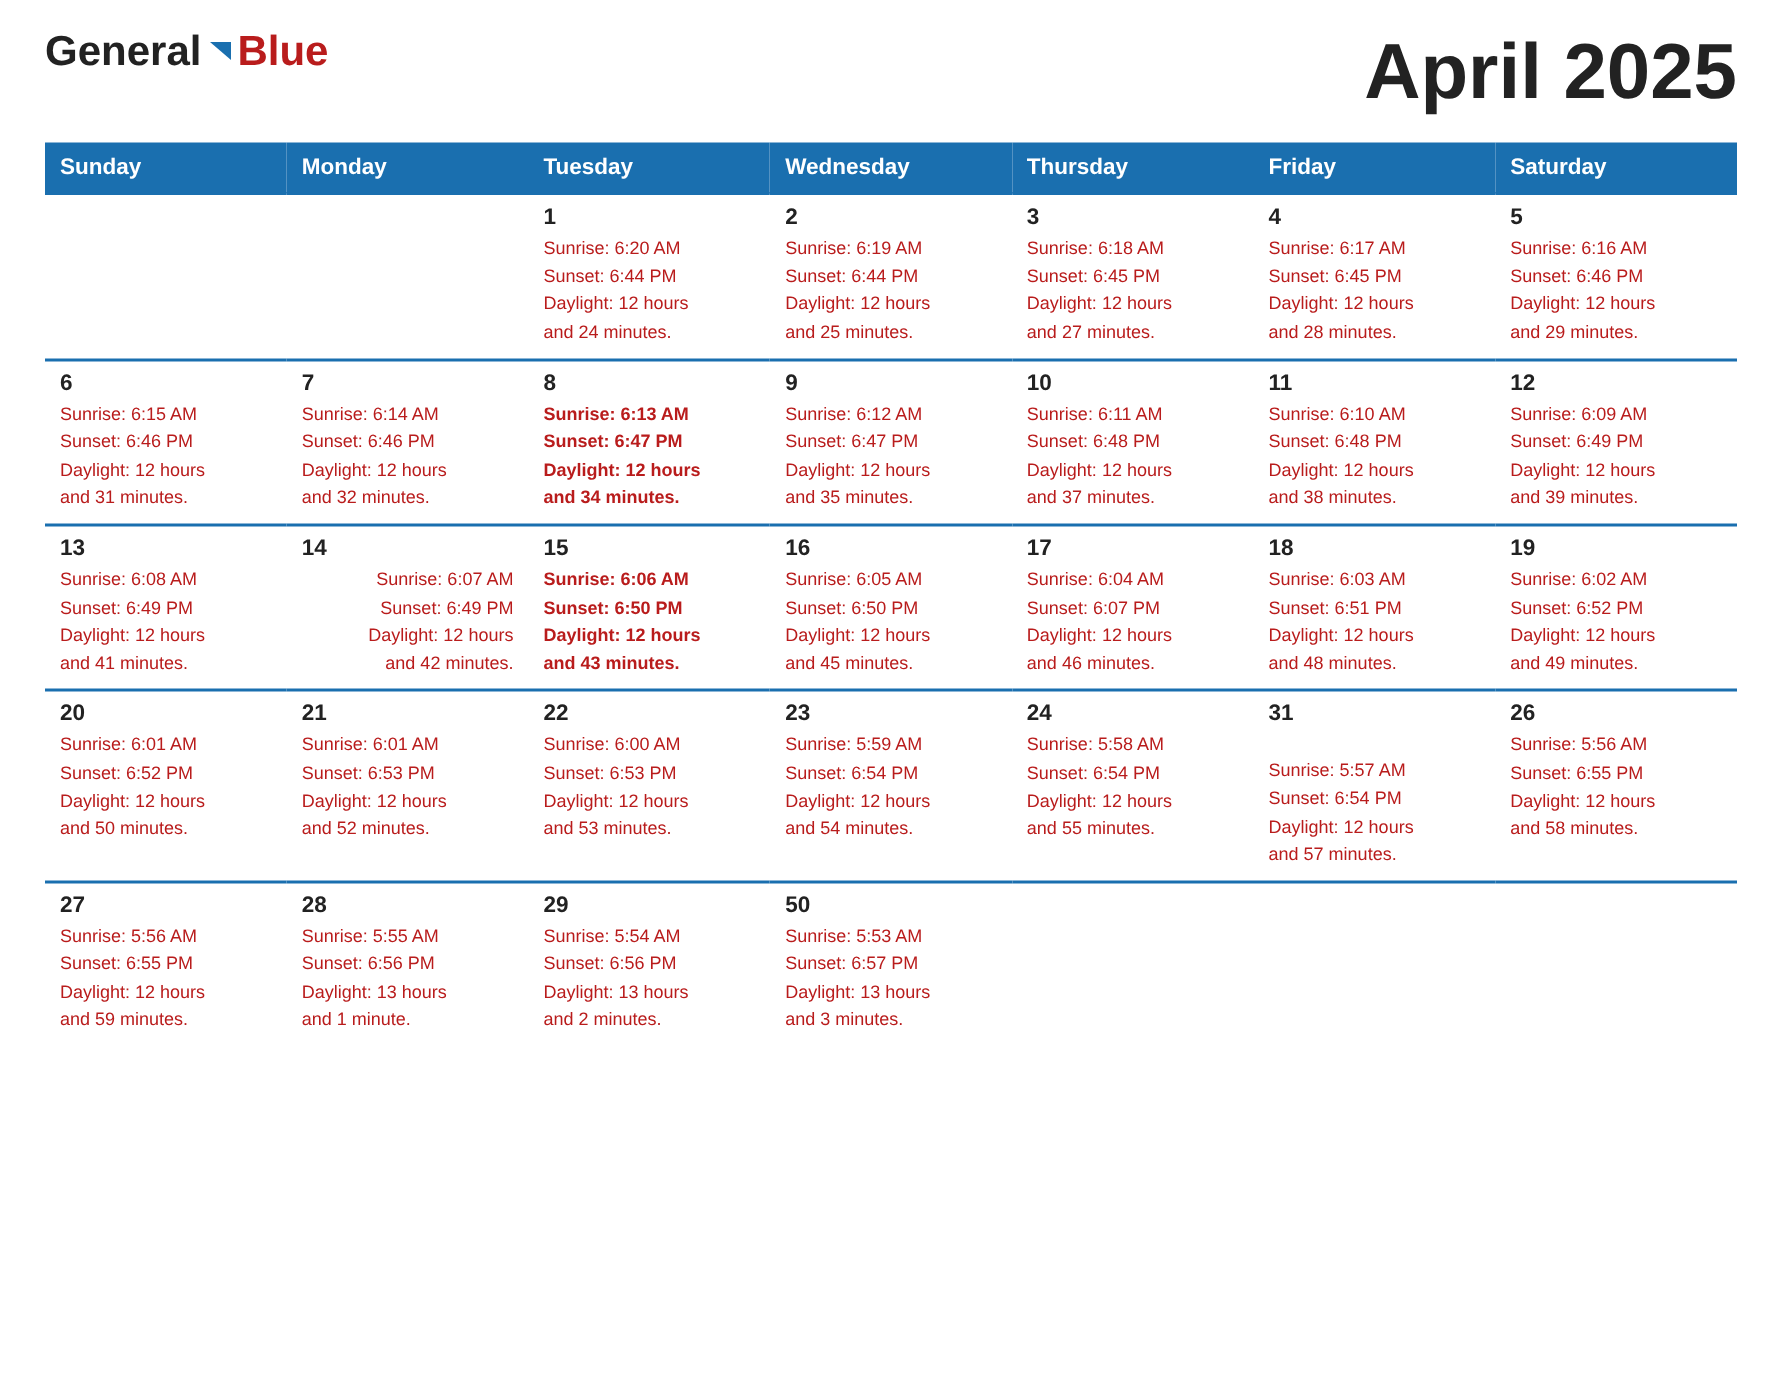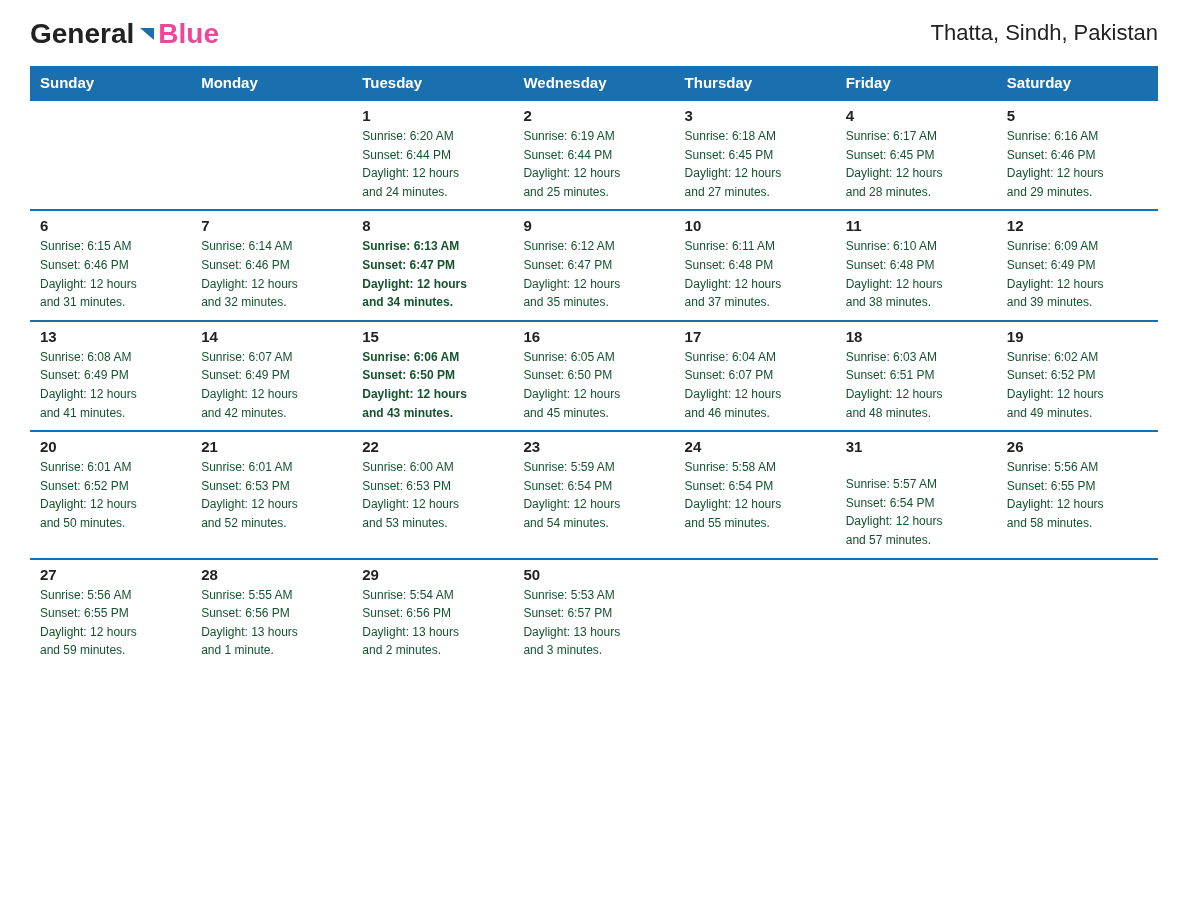--- a/index.html
+++ b/index.html
@@ -24,21 +24,21 @@
     }
     .logo-general {
       font-size: 28px;
       font-weight: bold;
       color: #222;
       line-height: 1;
     }
     .logo-blue {
       font-size: 28px;
       font-weight: bold;
-      color: #ec4899;
+      color: #b91c1c;
       line-height: 1;
     }
     .logo-top-row {
       display: flex;
       align-items: center;
     }
     .title-block {
       text-align: right;
     }
     .title-month {
@@ -84,21 +84,21 @@
       border-right: none;
     }
     .cell-day {
       font-size: 15px;
       font-weight: bold;
       color: #222;
       margin-bottom: 3px;
       display: block;
     }
     .cell-info {
-      color: #14532d;
+      color: #b91c1c;
       font-size: 12px;
       line-height: 1.55;
     }
     .empty-cell {
       background: #fff;
     }
     
     .calendar tbody tr td {
       border-top: 2px solid #1a6faf;
     }
@@ -120,21 +120,21 @@
 
       <svg width="22" height="22" viewBox="0 0 22 22" style="margin-left:2px;margin-top:2px;">
         <polygon points="4,4 18,4 18,16" fill="#1a6faf"></polygon>
       </svg>
     </div>
     <div class="logo-line2">
       <span class="logo-blue">Blue</span>
     </div>
   </div>
   <div class="title-block">
-    <div class="title-location">Thatta, Sindh, Pakistan</div>
+    <div class="title-month">April 2025</div>
   </div>
 </div>
 
 <table class="calendar">
   <thead>
     <tr>
     <th>Sunday</th>
         <th>Monday</th>
         <th>Tuesday</th>
         <th>Wednesday</th>
@@ -237,21 +237,21 @@
       <tr>
         <td>
           <span class="cell-day">13</span>
           <div class="cell-info" style="white-space: pre-line;">Sunrise: 6:08 AM
 Sunset: 6:49 PM
 Daylight: 12 hours
 and 41 minutes.</div>
         </td>
         <td>
           <span class="cell-day">14</span>
-          <div class="cell-info" style="white-space: pre-line;">Sunrise: 6:07 AM
+          <div class="cell-info" style="white-space: pre-line; text-align: right;">Sunrise: 6:07 AM
 Sunset: 6:49 PM
 Daylight: 12 hours
 and 42 minutes.</div>
         </td>
         <td>
           <span class="cell-day">15</span>
           <div class="cell-info" style="white-space: pre-line; font-weight: bold;">Sunrise: 6:06 AM
 Sunset: 6:50 PM
 Daylight: 12 hours
 and 43 minutes.</div>

